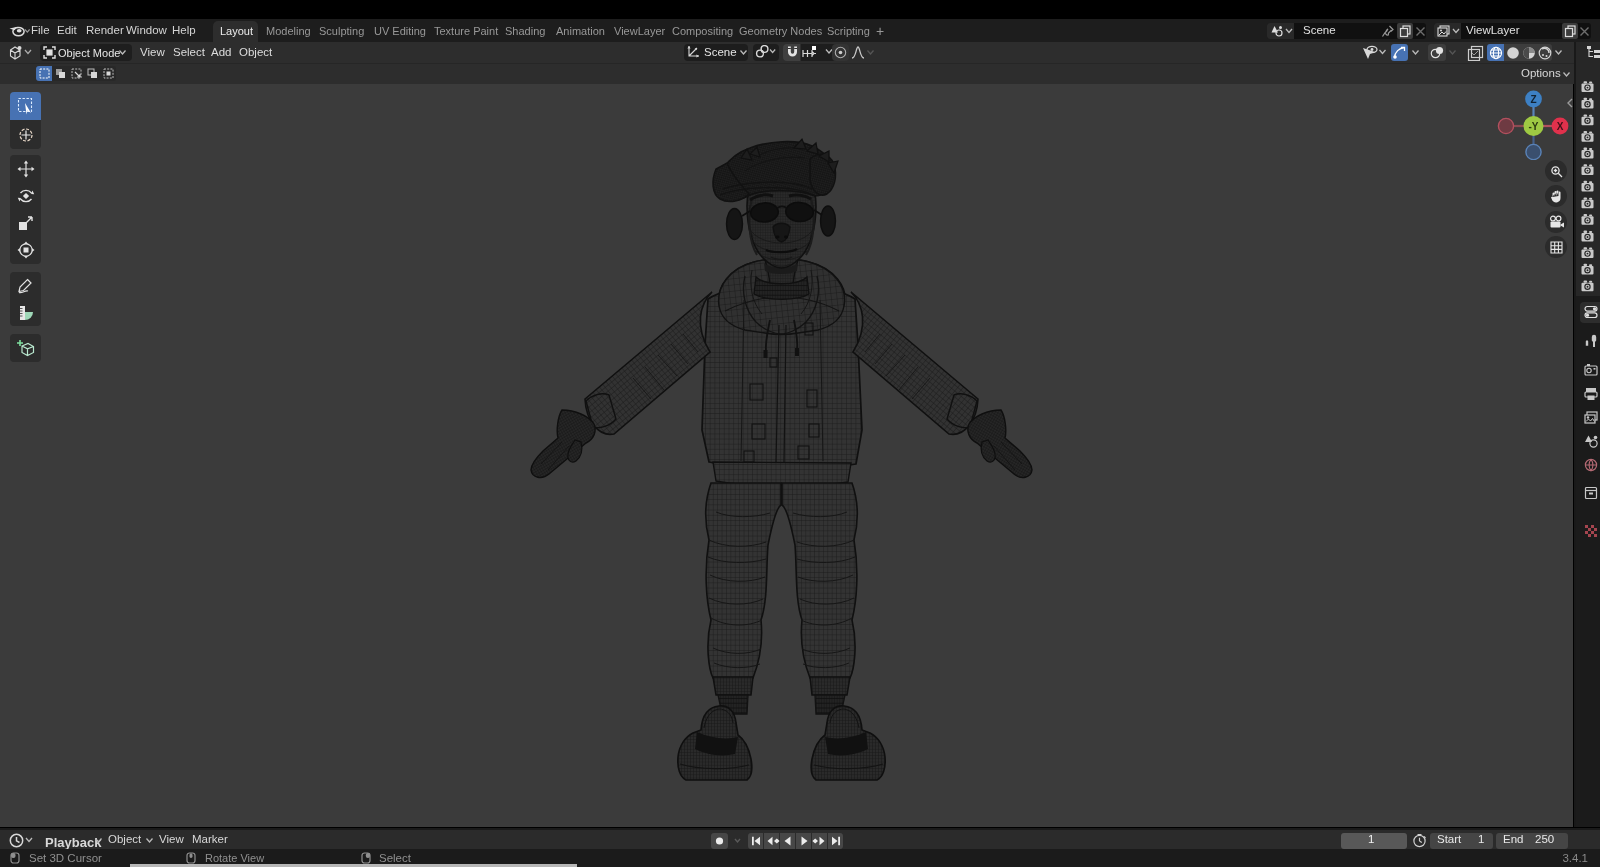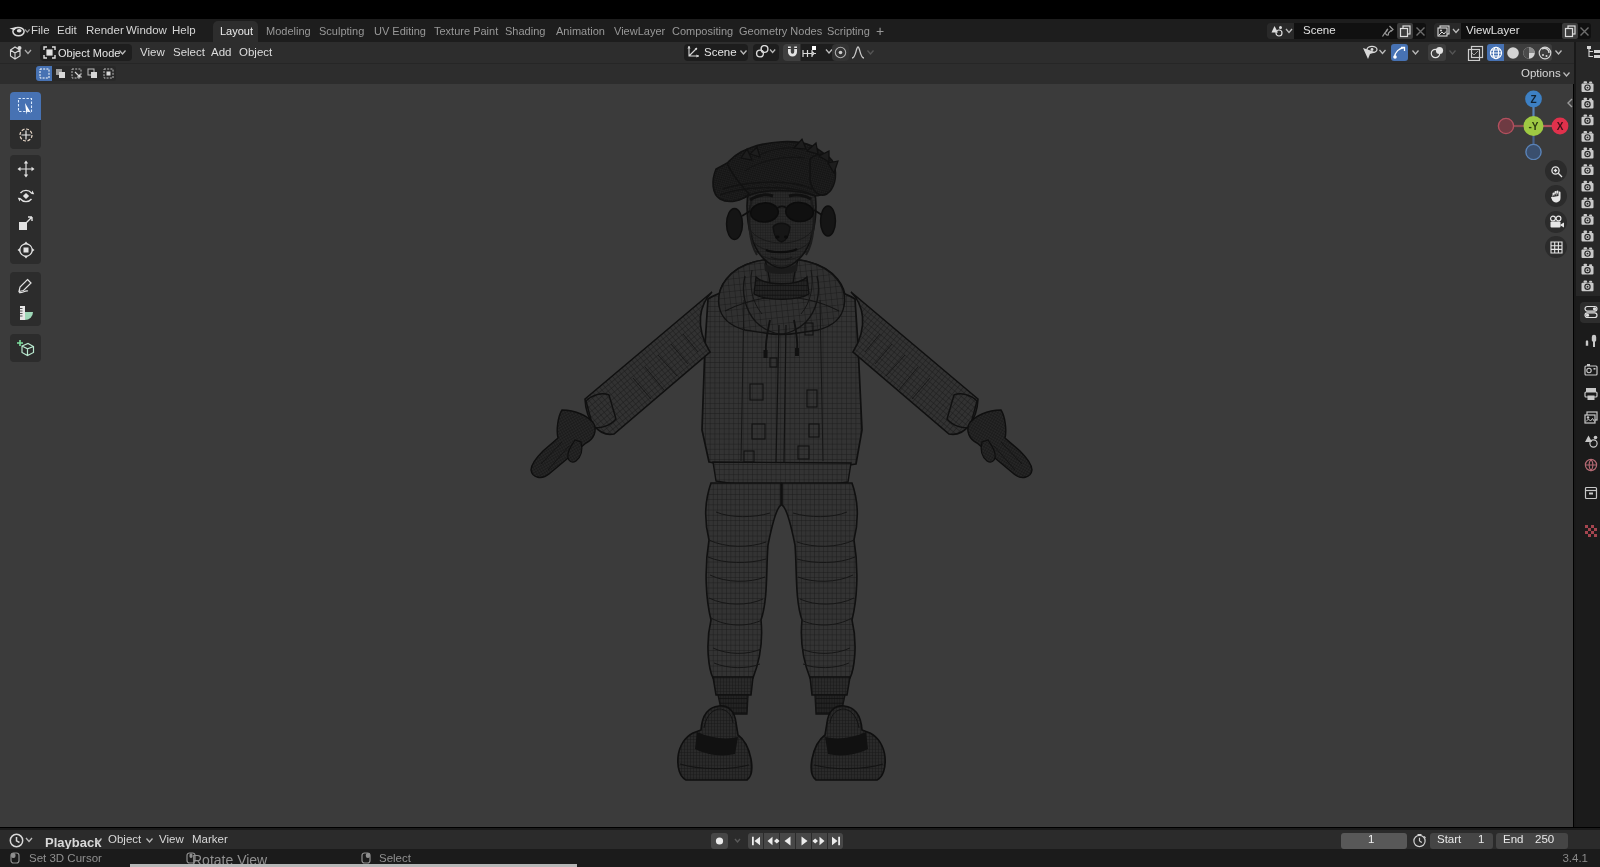--- a/index.html
+++ b/index.html
@@ -582,21 +582,21 @@
   <div id="statusbar" class="abs">
     <svg class="abs" style="left:10px;top:3px" width="10" height="12" viewBox="0 0 10 12">
       <rect x="1" y="1" width="8" height="10" rx="2.5" fill="none" stroke="#909090" stroke-width="1.2"></rect>
       <rect x="1" y="1" width="4.5" height="5" rx="2" fill="#909090"></rect>
     </svg>
     <div class="t" style="left:29px;top:3px;font-size:11.5px;color:#909090;">Set 3D Cursor</div>
     <svg class="abs" style="left:186px;top:3px" width="10" height="12" viewBox="0 0 10 12">
       <rect x="1" y="1" width="8" height="10" rx="2.5" fill="none" stroke="#909090" stroke-width="1.2"></rect>
       <rect x="3.5" y="1.5" width="3" height="4.5" rx="1.4" fill="#909090"></rect>
     </svg>
-    <div class="t" style="left:192px;top:3px;font-size:14px;color:#909090;">Rotate View</div>
+    <div class="t" style="left:205px;top:3px;font-size:11px;color:#909090;">Rotate View</div>
     <svg class="abs" style="left:361px;top:3px" width="10" height="12" viewBox="0 0 10 12">
       <rect x="1" y="1" width="8" height="10" rx="2.5" fill="none" stroke="#909090" stroke-width="1.2"></rect>
       <rect x="4.8" y="1" width="4.2" height="5" rx="2" fill="#909090"></rect>
     </svg>
     <div class="t" style="left:379px;top:3px;font-size:11.5px;color:#909090;">Select</div>
     <div class="t" style="right:12px;top:3px;font-size:11.5px;color:#8a8a8a;">3.4.1</div>
     <div class="abs" style="left:130px;top:15px;width:447px;height:3px;background:#b7b7b7;"></div>
   </div>
 </div>
 

